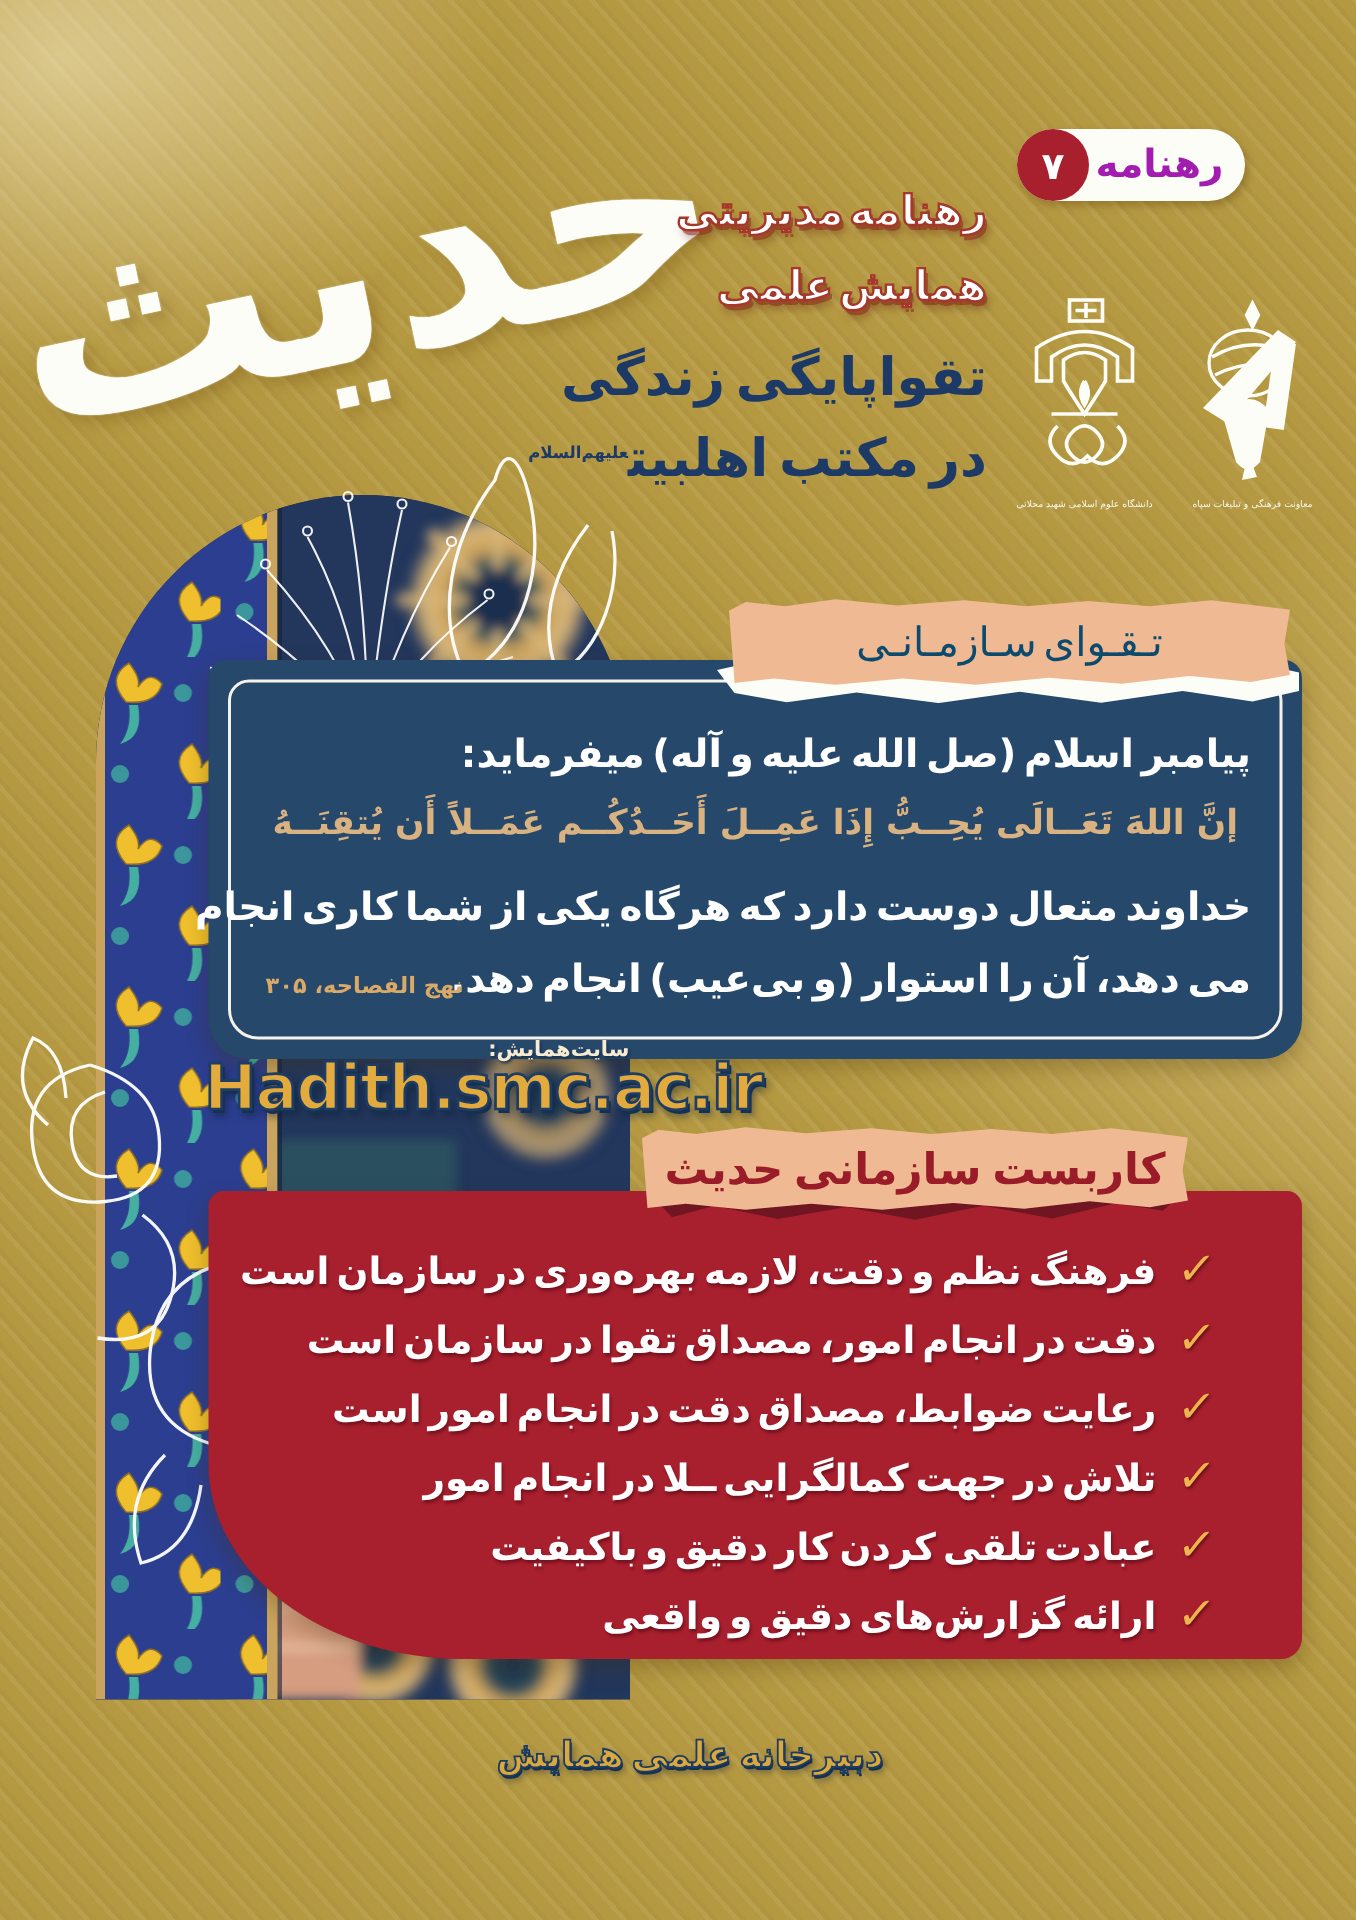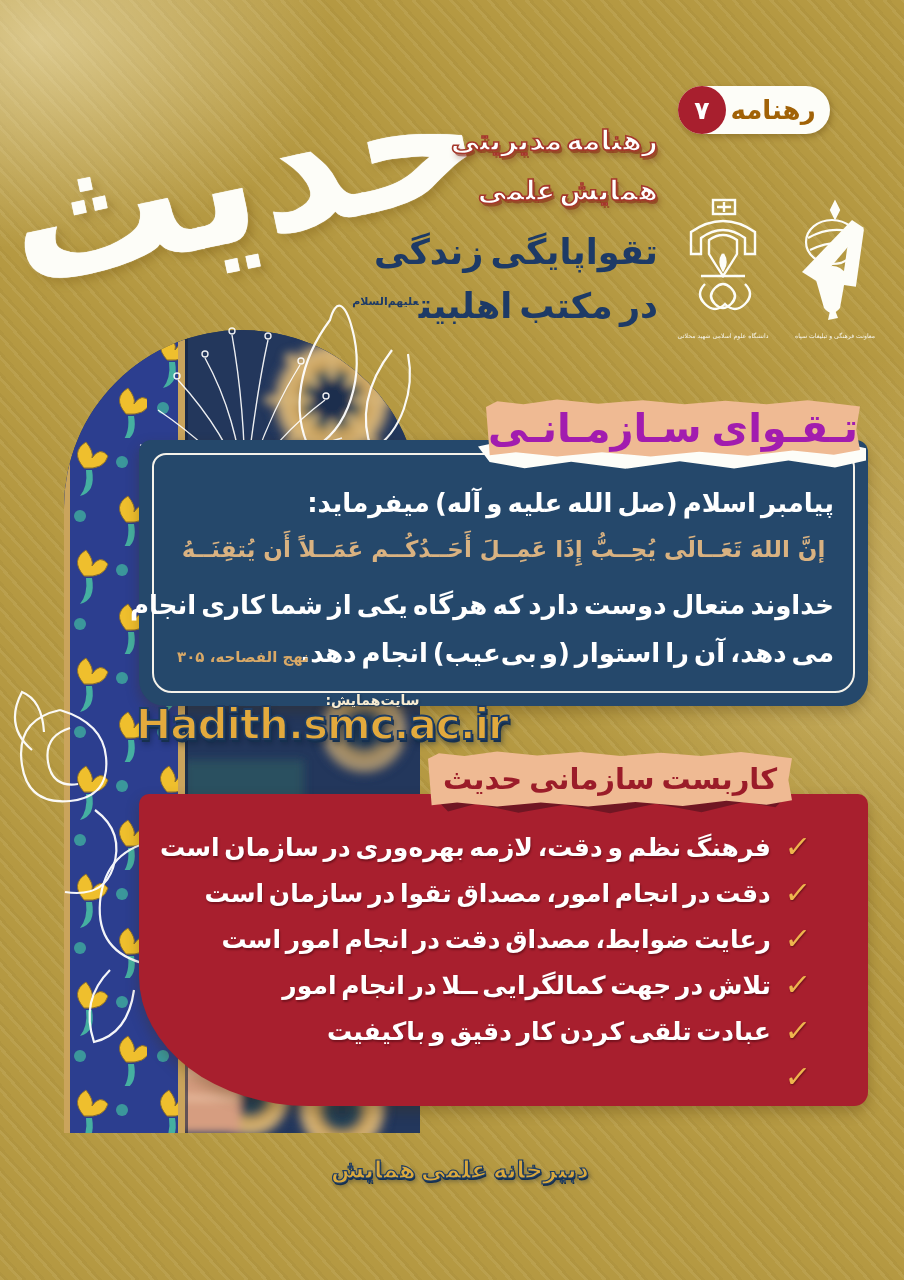--- a/index.html
+++ b/index.html
@@ -22,40 +22,40 @@
   .callig{position:absolute; left:48px; top:28px; width:390px; height:300px; z-index:3;
     display:flex; align-items:center; justify-content:center;}
   .callig span{font-size:175px; font-weight:bold; color:#fdfdf8; transform:rotate(-12deg);
     text-shadow:0 0 1px #fff, 4px 6px 10px rgba(120,90,20,.35);}
   
   .badge{position:absolute; left:678px; top:86px; width:152px; height:48px; background:#fdfdf8;
     border-radius:26px; z-index:3; box-shadow:2px 3px 6px rgba(90,60,10,.35);}
   .badge .num{position:absolute; left:0px; top:0px; width:48px; height:48px; border-radius:50%;
     background:#a81f2e; color:#fff; font-size:25px; font-weight:bold; display:flex; align-items:center; justify-content:center;}
   .badge .lbl{position:absolute; left:48px; right:10px; top:0; height:48px; display:flex; align-items:center;
-    justify-content:center; color:#a16207; font-size:26px; font-weight:bold; direction:rtl;}
+    justify-content:center; color:#a21caf; font-size:26px; font-weight:bold; direction:rtl;}
   
   .title{position:absolute; right:246px; top:116px; text-align:right; direction:rtl; z-index:3;}
   .title div{font-size:28px; line-height:50px; font-weight:bold; color:#fff; word-spacing:-6px;
     -webkit-text-stroke:1.6px #a5372b;
     text-shadow:2px 3px 0 rgba(140,40,25,.55), 3px 5px 6px rgba(90,30,15,.4);}
   .subtitle{position:absolute; right:246px; top:228px; text-align:right; direction:rtl; z-index:3;
     color:#1d3a66; font-weight:bold; font-size:35px; line-height:49px; word-spacing:-5px;}
   .subtitle .honor{font-size:11px; vertical-align:super; letter-spacing:-1px;}
   
   .logos{position:absolute; left:664px; top:198px; width:216px; height:158px; z-index:3;}
   .logo{position:absolute; top:0; text-align:center; color:#fdfdf8;}
   .logo.uni{left:0; width:118px;}
   .logo.sepah{left:126px; width:90px;}
   .logo .cap{font-size:6.5px; direction:rtl; margin-top:2px; opacity:.95; white-space:nowrap; transform:scale(.95);}
   
   .tear{background:#efba93; z-index:5; display:flex; align-items:center; justify-content:center;
     clip-path:polygon(0% 14%,3% 4%,10% 9%,19% 1%,30% 8%,42% 2%,53% 9%,64% 3%,75% 9%,86% 2%,94% 8%,100% 13%,99% 52%,100% 88%,93% 96%,82% 89%,70% 98%,57% 91%,44% 99%,31% 92%,19% 99%,8% 92%,1% 97%);}
   .tear1{position:absolute; left:486px; top:399px; width:374px; height:58px;}
-  .tear1 span{font-size:40px; font-weight:bold; color:#a21caf; direction:rtl; word-spacing:-4px;}
+  .tear1 span{font-size:27px; font-weight:normal; color:#0c4a6e; direction:rtl; word-spacing:-4px;}
   .tear2{position:absolute; left:428px; top:751px; width:364px; height:56px;}
   .tear2 span{font-size:29px; font-weight:bold; color:#9b1c29; direction:rtl; word-spacing:-3px;}
   .tear-white{position:absolute; left:478px; top:441px; width:388px; height:28px; background:#fdfdf8; z-index:4;
     clip-path:polygon(0% 20%,6% 2%,15% 25%,26% 5%,38% 30%,50% 8%,62% 32%,74% 10%,85% 30%,94% 8%,100% 26%,100% 70%,92% 95%,80% 70%,66% 98%,52% 72%,38% 99%,24% 74%,12% 97%,3% 75%);}
   .tear-dark{position:absolute; left:434px; top:797px; width:352px; height:17px; background:#701623; z-index:4;
     clip-path:polygon(0% 0%,100% 0%,97% 60%,88% 30%,76% 90%,63% 40%,50% 95%,37% 45%,24% 92%,12% 40%,4% 85%);}
   
   .bluebox{position:absolute; left:139px; top:440px; width:729px; height:266px; background:#25486b;
     border-radius:12px 12px 26px 26px; z-index:3; box-shadow:0 6px 14px rgba(70,45,5,.3);}
   .bluebox::before{content:""; position:absolute; inset:13px; border:2px solid #f5f2ea; border-radius:14px 14px 20px 20px;}
@@ -268,20 +268,21 @@
       <div class="check-row">
         <span class="chk">✓</span>
         <span class="txt">تلاش در جهت کمالگرایی ــلا در انجام امور</span>
       </div>
       <div class="check-row">
         <span class="chk">✓</span>
         <span class="txt">عبادت تلقی کردن کار دقیق و باکیفیت</span>
       </div>
       <div class="check-row">
         <span class="chk">✓</span>
+        <span class="txt">ارائه گزارش‌های دقیق و واقعی</span>
       </div>
     </div>
   </div>
 
   <div class="footer">
     <span>دبیرخانه علمی همایش</span>
   </div>
 
 </div>
 

